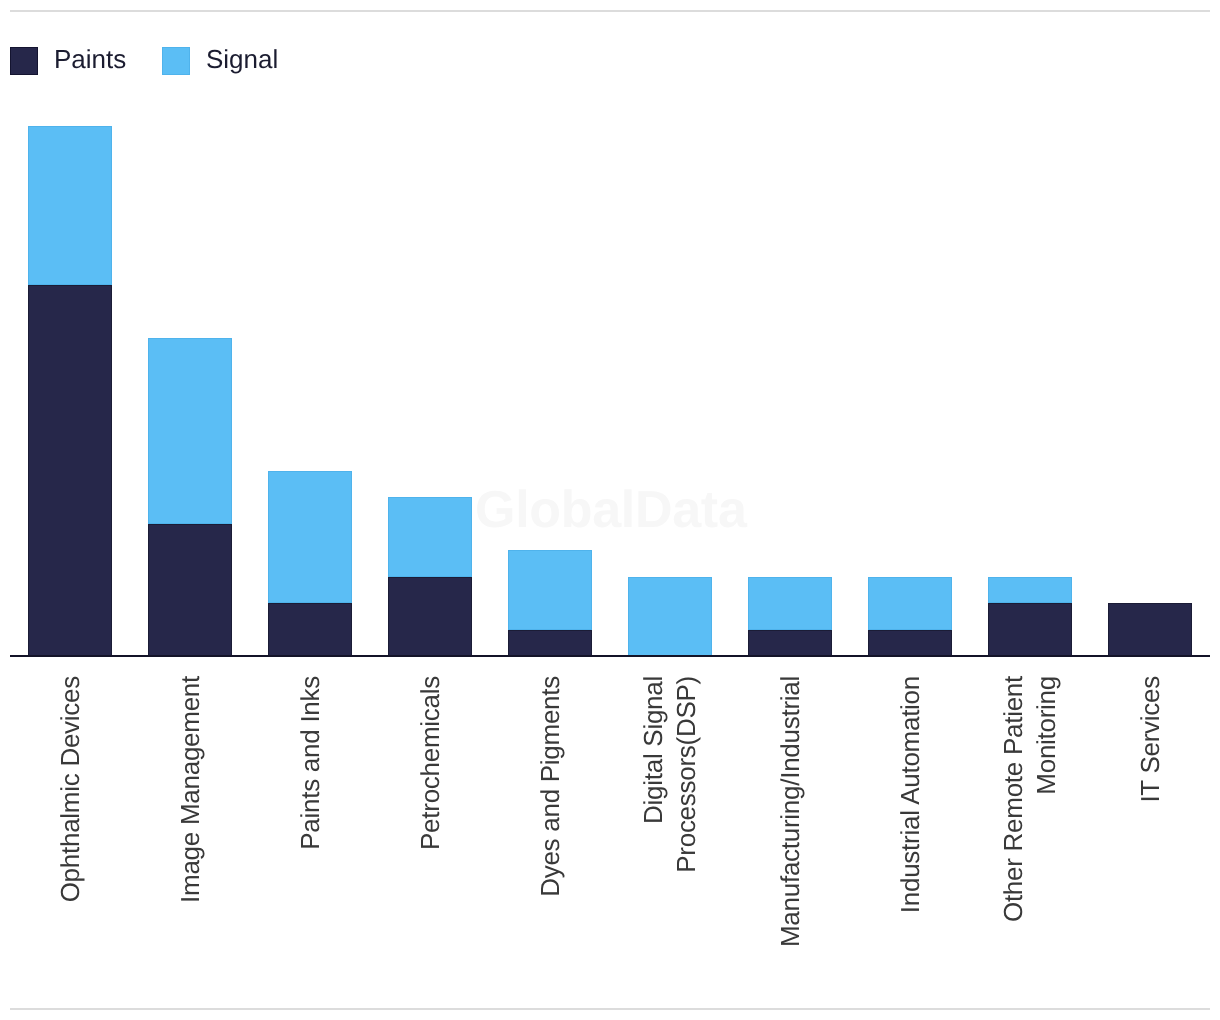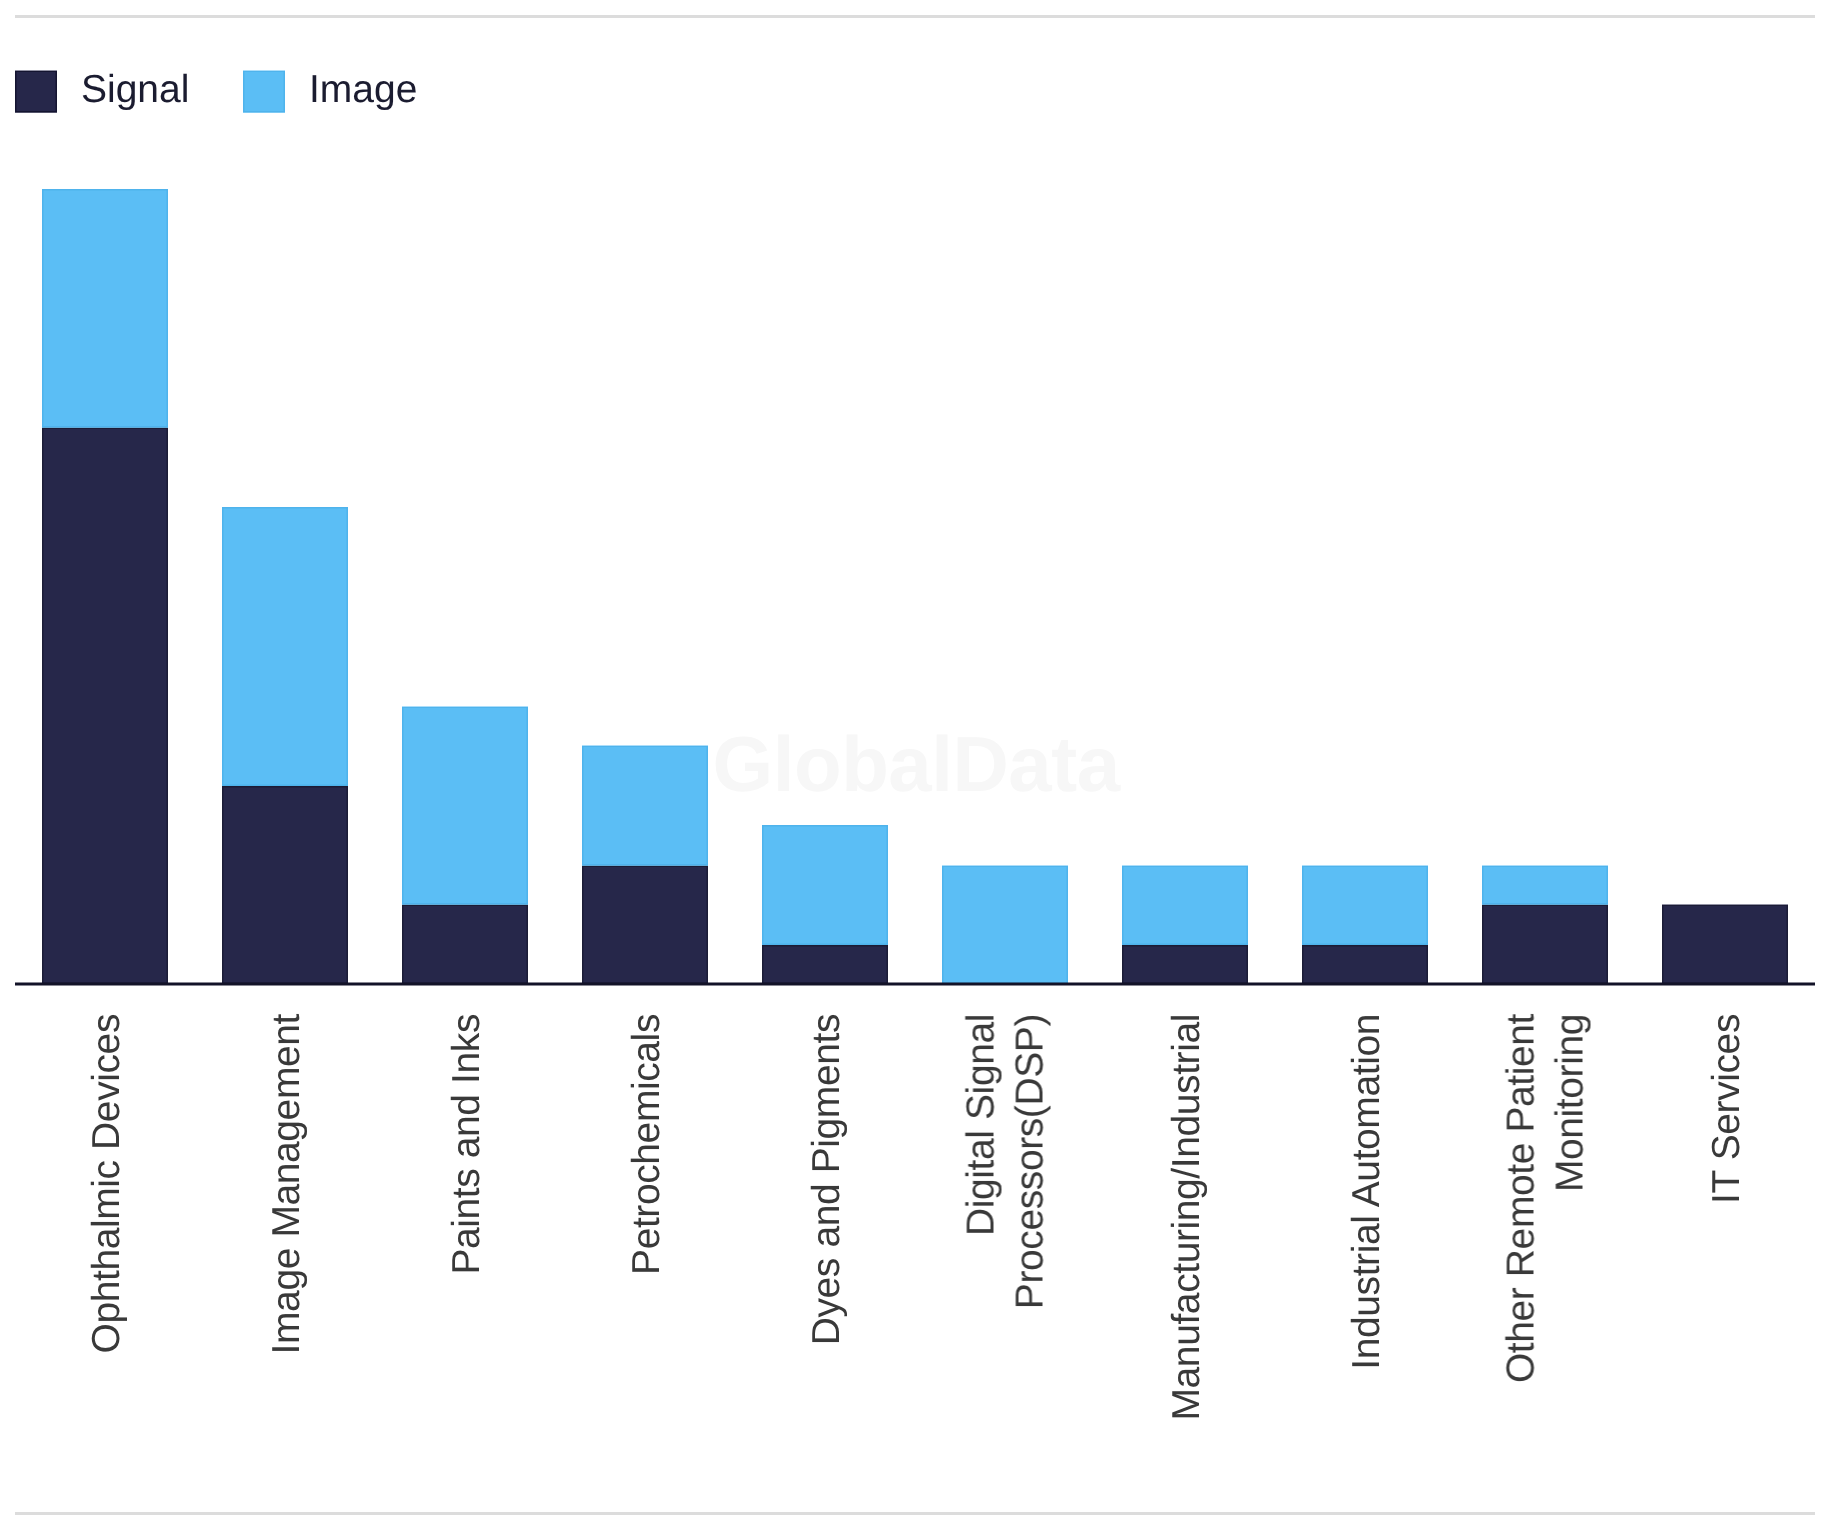--- a/index.html
+++ b/index.html
@@ -38,25 +38,25 @@
 <body>
 
 <div id="root" style="background: rgb(255, 255, 255);">
 
   <div class="rule" id="rule-top" style="background: rgb(220, 220, 220);"></div>
   <div class="rule" id="rule-bottom" style="background: rgb(220, 220, 220);"></div>
 
   <div id="legend">
       <div class="legend-item" style="left: 10px;">
         <span class="legend-swatch filings" style="background: rgb(38, 39, 74);"></span>
-        <span class="legend-label">Signal</span>
+        <span class="legend-label">Paints</span>
       </div>
       <div class="legend-item" style="left: 162px;">
         <span class="legend-swatch grants" style="background: rgb(91, 190, 245);"></span>
-        <span class="legend-label">Image</span>
+        <span class="legend-label">Signal</span>
       </div>
     </div>
 
   <div id="watermark" style="color: rgb(247, 247, 247);">GlobalData</div>
 
   <div id="plot">
       <div class="bar-seg filings" style="left: 28.3px; width: 83.5px; height: 371.28px; top: 284.92px; background: rgb(38, 39, 74);"></div>
       <div class="bar-seg grants" style="left: 28.3px; width: 83.5px; height: 159.12px; top: 125.8px; background: rgb(91, 190, 245);"></div>
       <div class="xlabel" style="left: 53.55px;"><div>Ophthalmic Devices</div></div>
       <div class="bar-seg filings" style="left: 148.3px; width: 83.5px; height: 132.6px; top: 523.6px; background: rgb(38, 39, 74);"></div>

